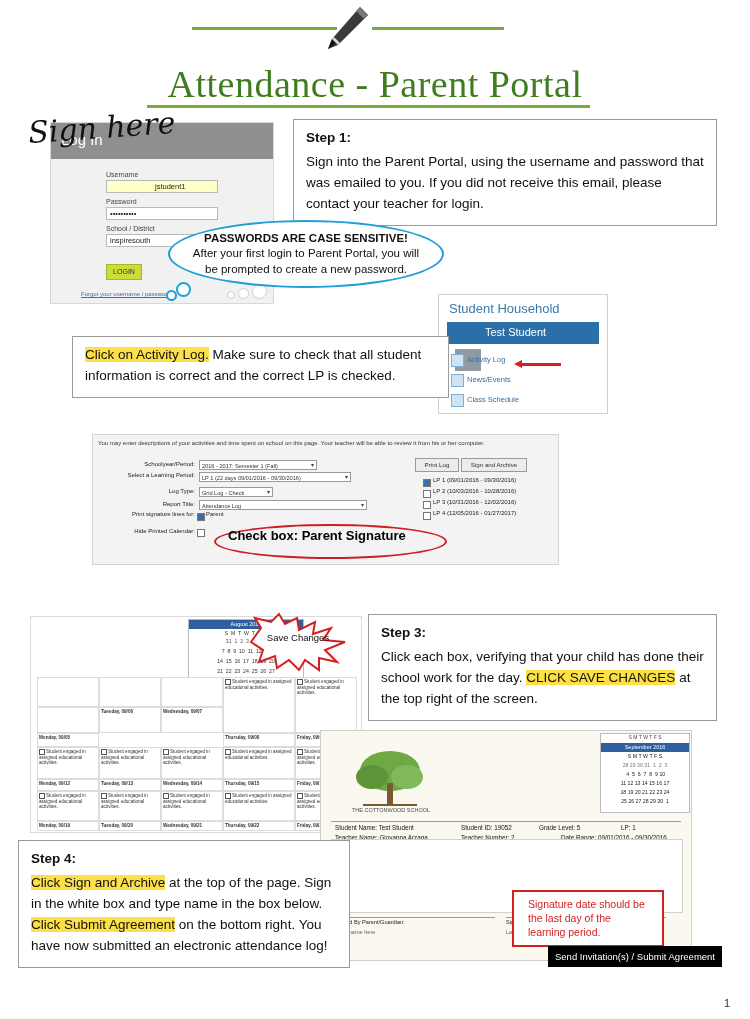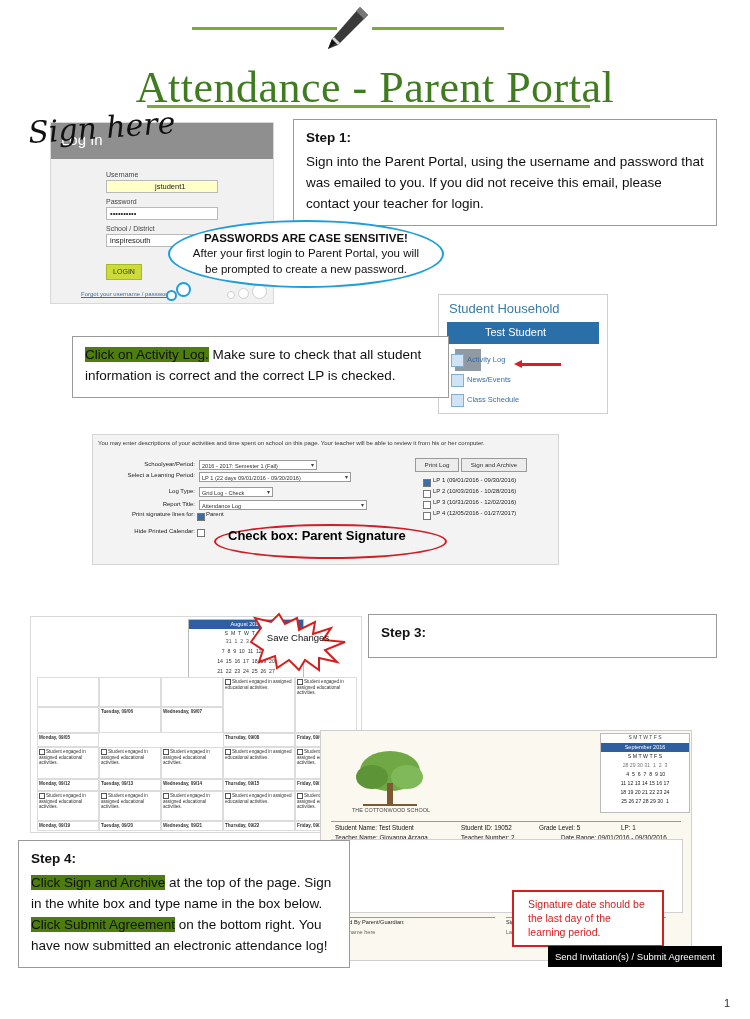--- a/index.html
+++ b/index.html
@@ -14,32 +14,32 @@
   .abs{position:absolute;}
 
   
   .hdr-rule{position:absolute;top:27px;height:3px;background:#7aa93c;}
   .hdr-rule.left{left:192px;width:145px;}
   .hdr-rule.right{left:372px;width:132px;}
   .pencil{position:absolute;left:322px;top:5px;width:50px;height:46px;}
   .title{
     position:absolute;left:0;top:62px;width:750px;text-align:center;
     font-family:"Liberation Serif", serif;
-    font-size:44px;color:#3f7c1f;letter-spacing:.5px;
+    font-size:38px;color:#3f7c1f;letter-spacing:.5px;
   }
   .title-underline{position:absolute;left:147px;top:105px;width:443px;height:3px;background:#7aa93c;}
 
   
   .stepbox{
     border:1px solid #9a9a9a;background:#fff;
     padding:8px 12px 10px 12px;
     font-size:13.5px;line-height:1.55;color:#111;
   }
   .stepbox .steptitle{font-weight:bold;font-size:13.5px;margin-bottom:3px;}
-  .hl{background:#4d7c0f;}
+  .hl{background:#fde047;}
 
   
   #step1-box{left:293px;top:119px;width:398px;}
 
   
   #login-shot{left:50px;top:122px;width:222px;height:180px;background:#f1f1f1;border:1px solid #d8d8d8;}
   #login-shot .lgbar{position:absolute;left:0;top:0;width:100%;height:36px;background:#8f8f8f;}
   #login-shot .lgtitle{position:absolute;left:10px;top:8px;color:#fff;font-size:15px;}
   #login-shot .lbl{position:absolute;font-size:7px;color:#444;}
   #login-shot .fld{position:absolute;height:13px;border:1px solid #b9b9b9;background:#fff;font-size:7.5px;color:#222;padding:1px 3px;box-sizing:border-box;}
@@ -230,20 +230,23 @@
   <div class="al-cb" style="left:330px;top:66px;"></div>
   <div class="al-lp" style="left:340px;top:64px;">LP 3 (10/31/2016 - 12/02/2016)</div>
   <div class="al-cb" style="left:330px;top:77px;"></div>
   <div class="al-lp" style="left:340px;top:75px;">LP 4 (12/05/2016 - 01/27/2017)</div>
 </div>
 <div class="ellipse-red" style="left:214px;top:524px;width:229px;height:31px;"></div>
 <div id="checkbox-caption">Check box: Parent Signature</div>
 
 <div class="abs stepbox" id="step3-box">
   <div class="steptitle">Step 3:</div>
+  <div>
+    <span>Click each box, verifying that your child has done their school work for the day. </span><span class="hl">CLICK SAVE CHANGES</span><span> at the top right of the screen.</span>
+  </div>
 </div>
 
 <div class="abs" id="calendar-shot">
   <div class="cal-mini">
     <div class="cm-hd">August 2016</div>
     <div class="cm-row" style="top:10px;">S&nbsp; M&nbsp; T&nbsp; W&nbsp; T&nbsp; F&nbsp; S</div>
     <div class="cm-row" style="top:18px;color:#555;">31&nbsp; 1&nbsp; 2&nbsp; 3&nbsp; 4&nbsp; 5&nbsp; 6</div>
     <div class="cm-row" style="top:28px;">7&nbsp; 8&nbsp; 9&nbsp; 10&nbsp; 11&nbsp; 12&nbsp; 13</div>
     <div class="cm-row" style="top:38px;">14&nbsp; 15&nbsp; 16&nbsp; 17&nbsp; 18&nbsp; 19&nbsp; 20</div>
     <div class="cm-row" style="top:48px;">21&nbsp; 22&nbsp; 23&nbsp; 24&nbsp; 25&nbsp; 26&nbsp; 27</div>

